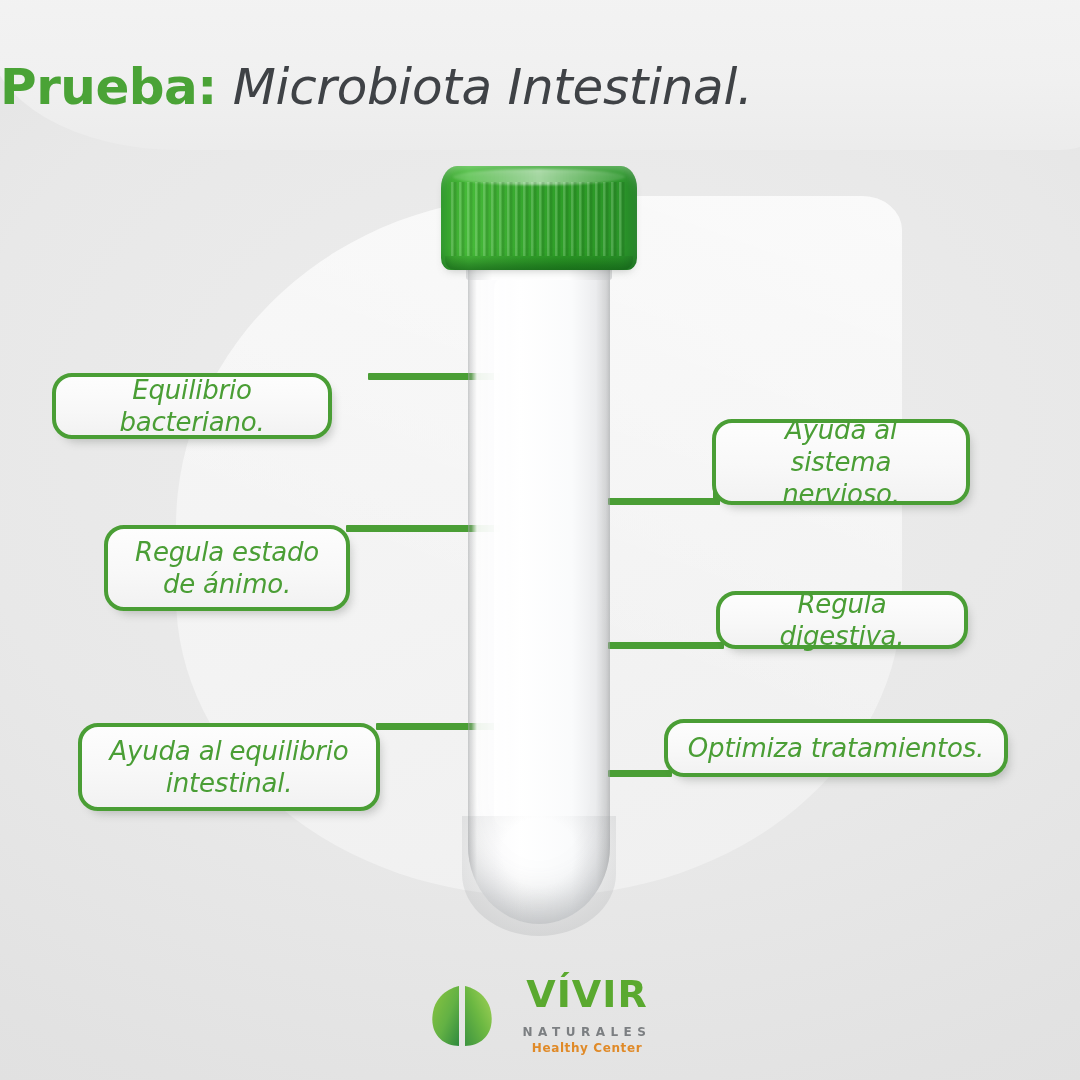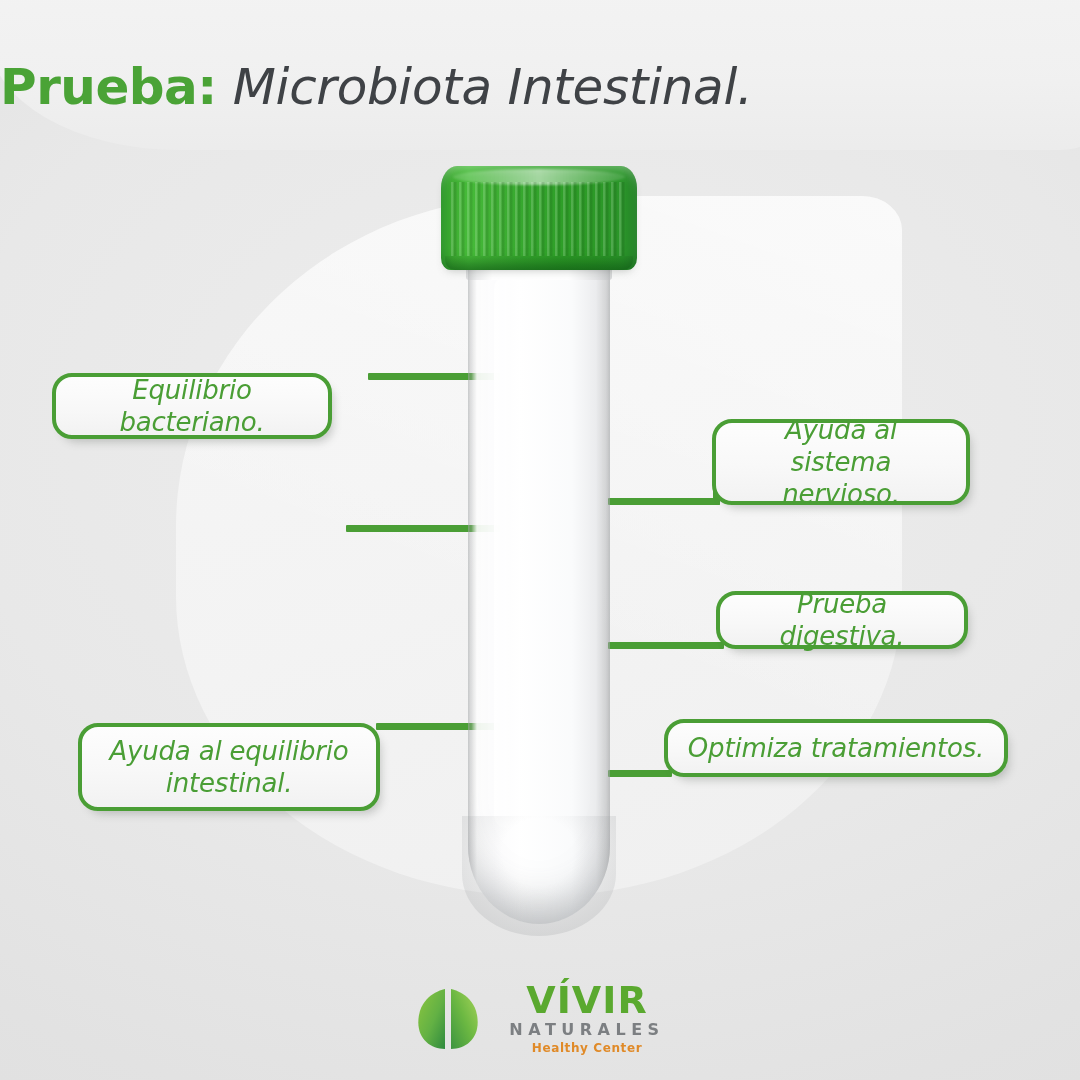--- a/index.html
+++ b/index.html
@@ -263,25 +263,25 @@
     align-items: center;
     line-height: 1;
   }
   .logo-vivir {
     font-size: 38px;
     font-weight: 700;
     color: #5aa92f;
     letter-spacing: 1px;
   }
   .logo-naturales {
-    font-size: 16px;
+    font-size: 12px;
     font-weight: 700;
     color: #7c7f82;
     letter-spacing: 5.5px;
-    margin-top: 3px;
+    margin-top: 13px;
   }
   .logo-healthy {
     font-size: 12px;
     font-weight: 700;
     color: #e08a28;
     letter-spacing: .6px;
     margin-top: 4px;
   }
 </style>
 </head>
@@ -314,29 +314,32 @@
     <div class="cap">
       <div class="cap-top-hl"></div>
       <div class="cap-ribs"></div>
       <div class="cap-bottom-lip"></div>
     </div>
   </div>
 
   <div class="callout c1">
     <span>Equilibrio bacteriano.</span>
   </div>
+  <div class="callout c2">
+    <span>Regula estado de ánimo.</span>
+  </div>
   <div class="callout c4">
     <span>Ayuda al sistema nervioso.</span>
   </div>
 
   <div class="callout c3">
     <span>Ayuda al equilibrio intestinal.</span>
   </div>
   <div class="callout c5">
-    <span>Prueba digestiva.</span>
+    <span>Regula digestiva.</span>
   </div>
   <div class="callout c6">
     <span>Optimiza tratamientos.</span>
   </div>
 
   <div class="logo">
     <div class="logo-mark">
       <svg viewBox="0 0 66 70" width="66" height="70" aria-hidden="true">
         <defs>
           <linearGradient id="lgL" x1="0" y1="0" x2="1" y2="1">

